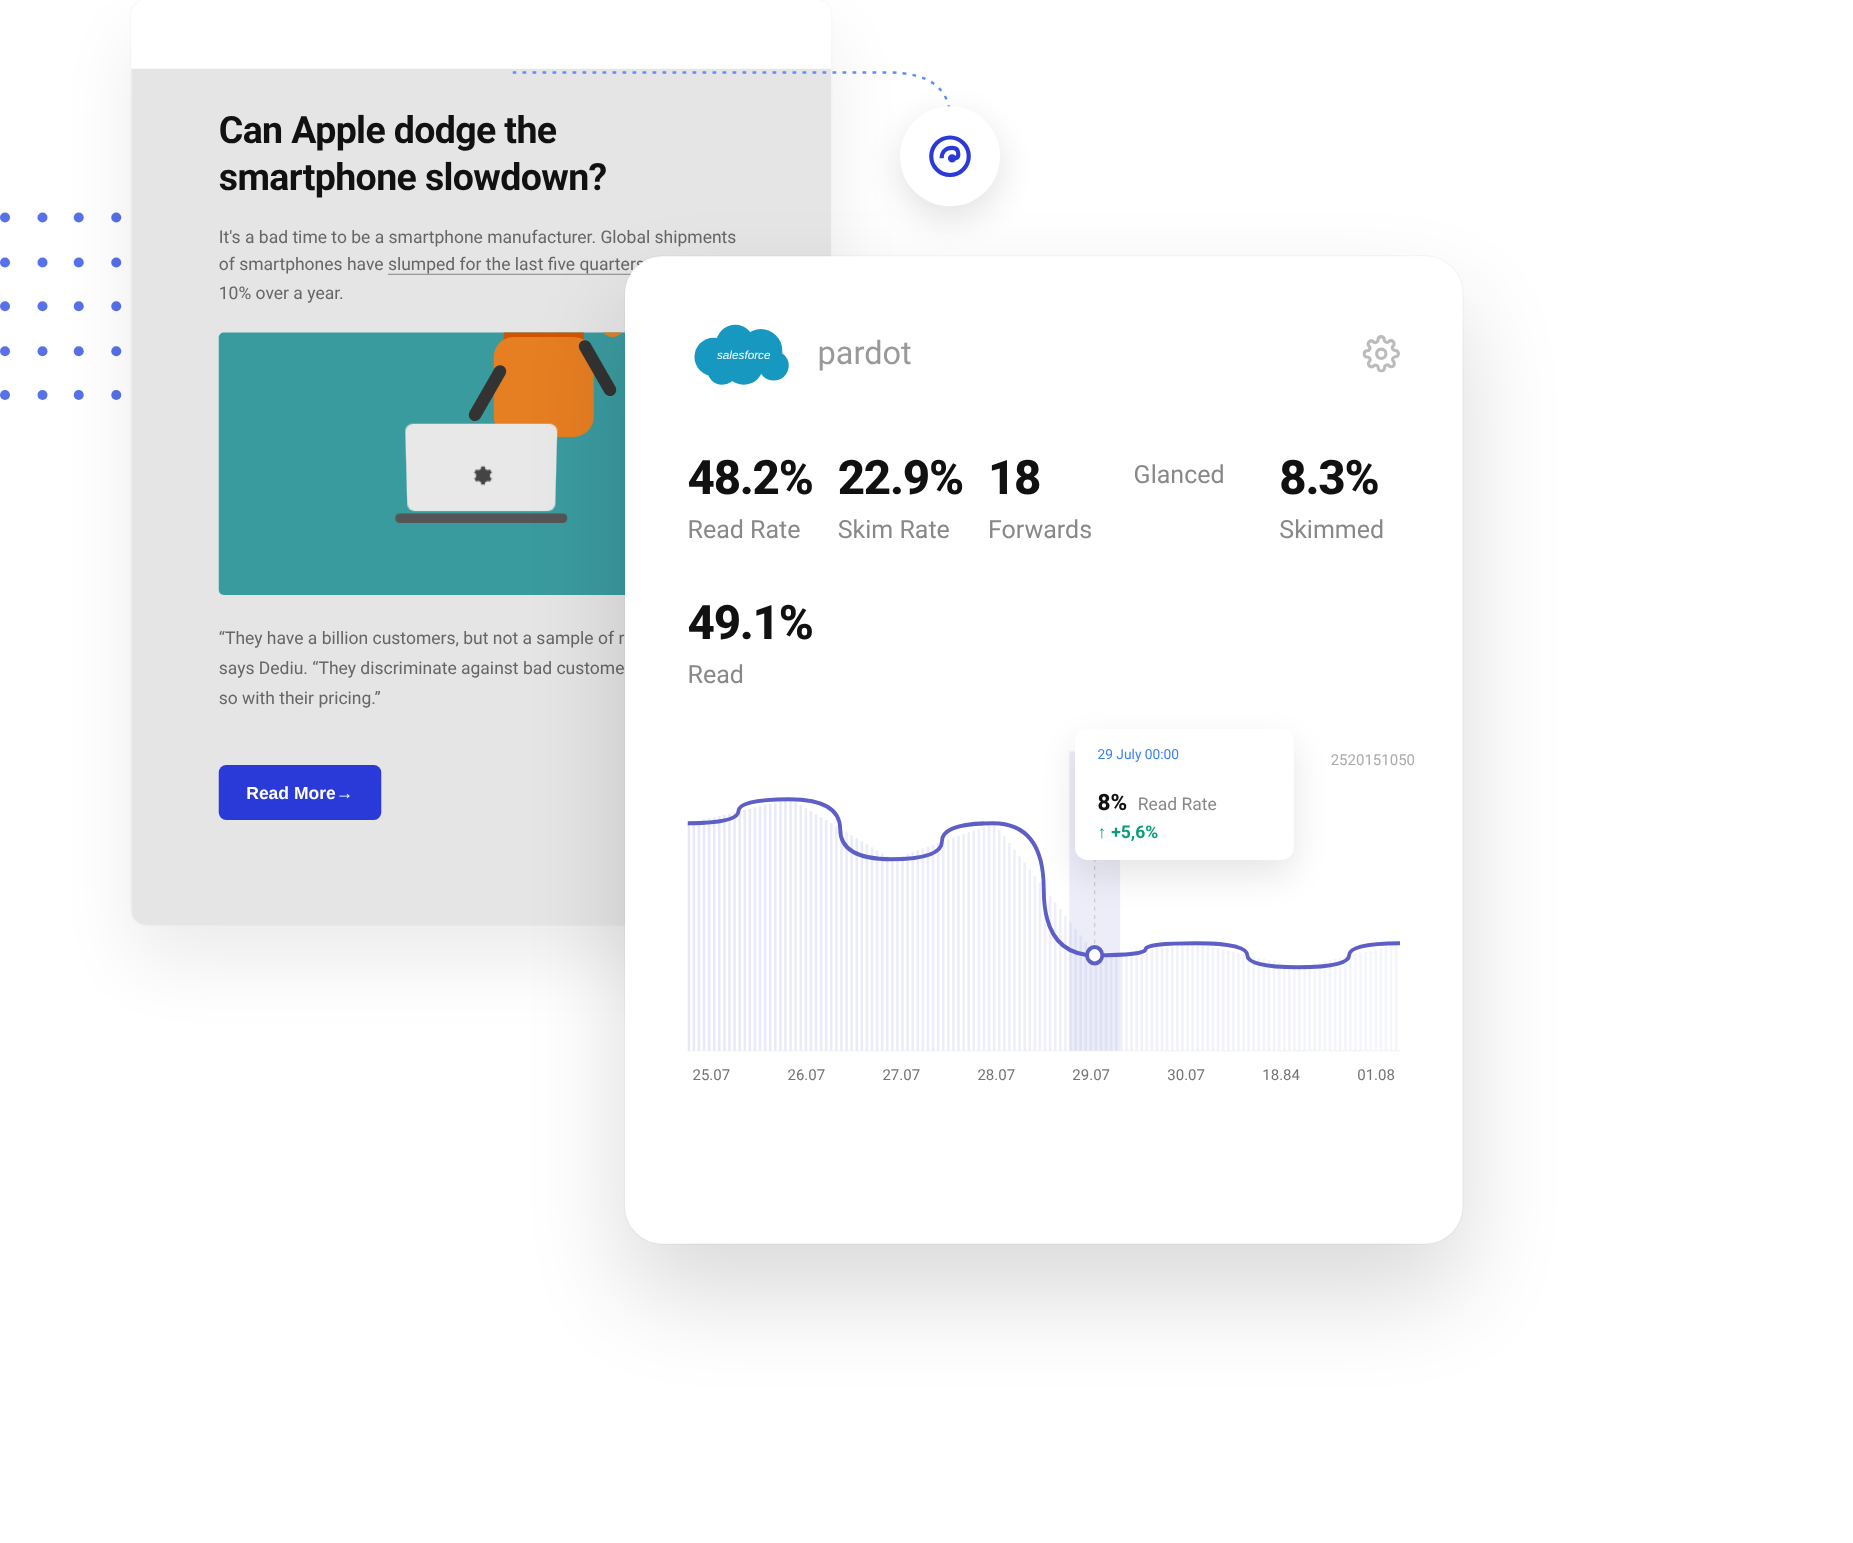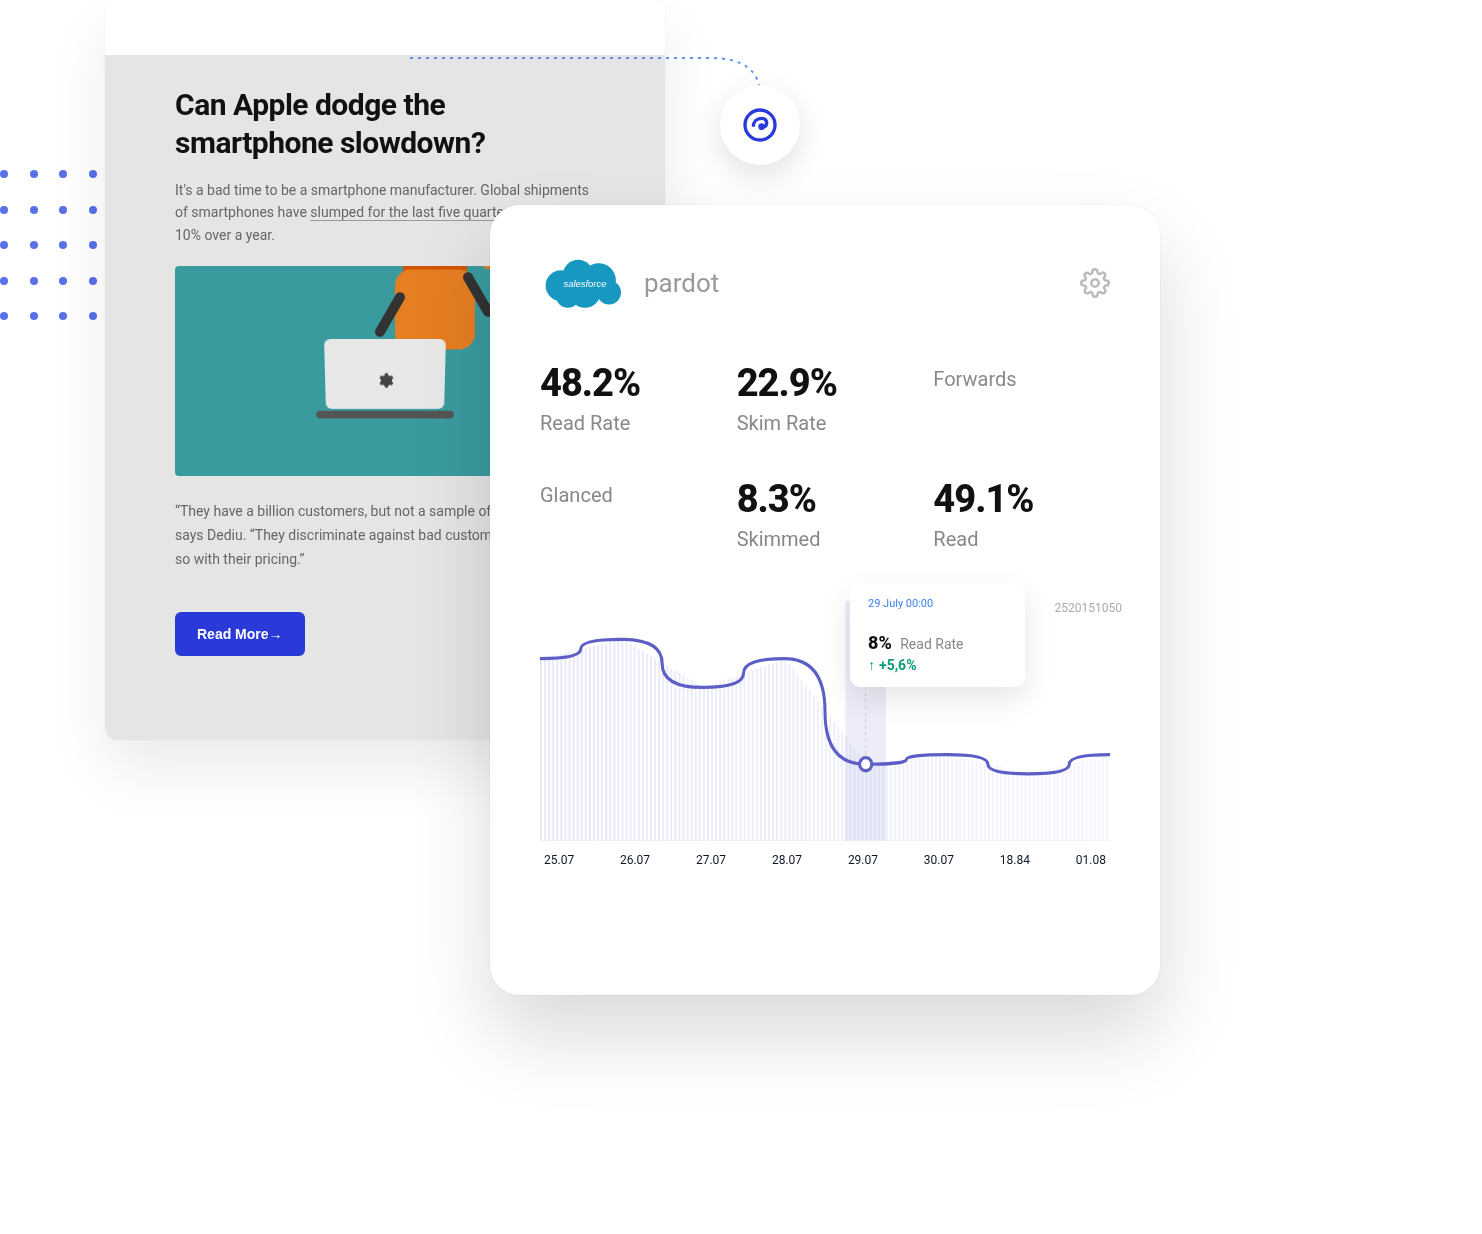--- a/index.html
+++ b/index.html
@@ -166,21 +166,21 @@
   border: none;
   cursor: pointer;
 }
 .read-more-btn .arrow {
   font-size: 14px;
 }
 
 
 .dashboard-card {
   position: absolute;
-  left: 490px;
+  left: 500px;
   top: 205px;
   width: 670px;
   height: 790px;
   background: #fff;
   border-radius: 30px;
   box-shadow: 0 40px 80px rgba(0,0,0,0.15), 0 0 0 1px rgba(0,0,0,0.03);
   padding: 48px 50px 33px 50px;
 }
 .dashboard-header {
   display: flex;
@@ -205,21 +205,21 @@
   font-weight: 400;
 }
 .gear-icon {
   width: 30px; height: 30px;
   color: #bbb;
   cursor: pointer;
 }
 
 .metrics {
   display: grid;
-  grid-template-columns: 1fr 1fr 1fr;
+  grid-template-columns: 1fr 1fr 1fr 1fr 1fr;
   gap: 42px 20px;
   margin-bottom: 50px;
 }
 .metric-value {
   font-size: 38px;
   font-weight: 800;
   color: #111;
   letter-spacing: -1px;
 }
 .metric-label {
@@ -235,21 +235,21 @@
   height: 280px;
 }
 .chart-svg {
   width: 100%;
   height: 240px;
 }
 .x-labels {
   display: flex;
   justify-content: space-between;
   font-size: 12px;
-  color: #0f172a;
+  color: #737373;
   padding: 8px 4px 0 4px;
 }
 .y-labels {
   position: absolute;
   right: -12px;
   top: 0;
   height: 220px;
   display: flex;
   flex-direction: row;
   justify-content: space-between;
@@ -417,20 +417,21 @@
   <div class="metrics">
     <div>
       <div class="metric-value">48.2%</div>
       <div class="metric-label">Read Rate</div>
     </div>
     <div>
       <div class="metric-value">22.9%</div>
       <div class="metric-label">Skim Rate</div>
     </div>
     <div>
+      <div class="metric-value">18</div>
       <div class="metric-label">Forwards</div>
     </div>
     <div>
       <div class="metric-label">Glanced</div>
     </div>
     <div>
       <div class="metric-value">8.3%</div>
       <div class="metric-label">Skimmed</div>
     </div>
     <div>

